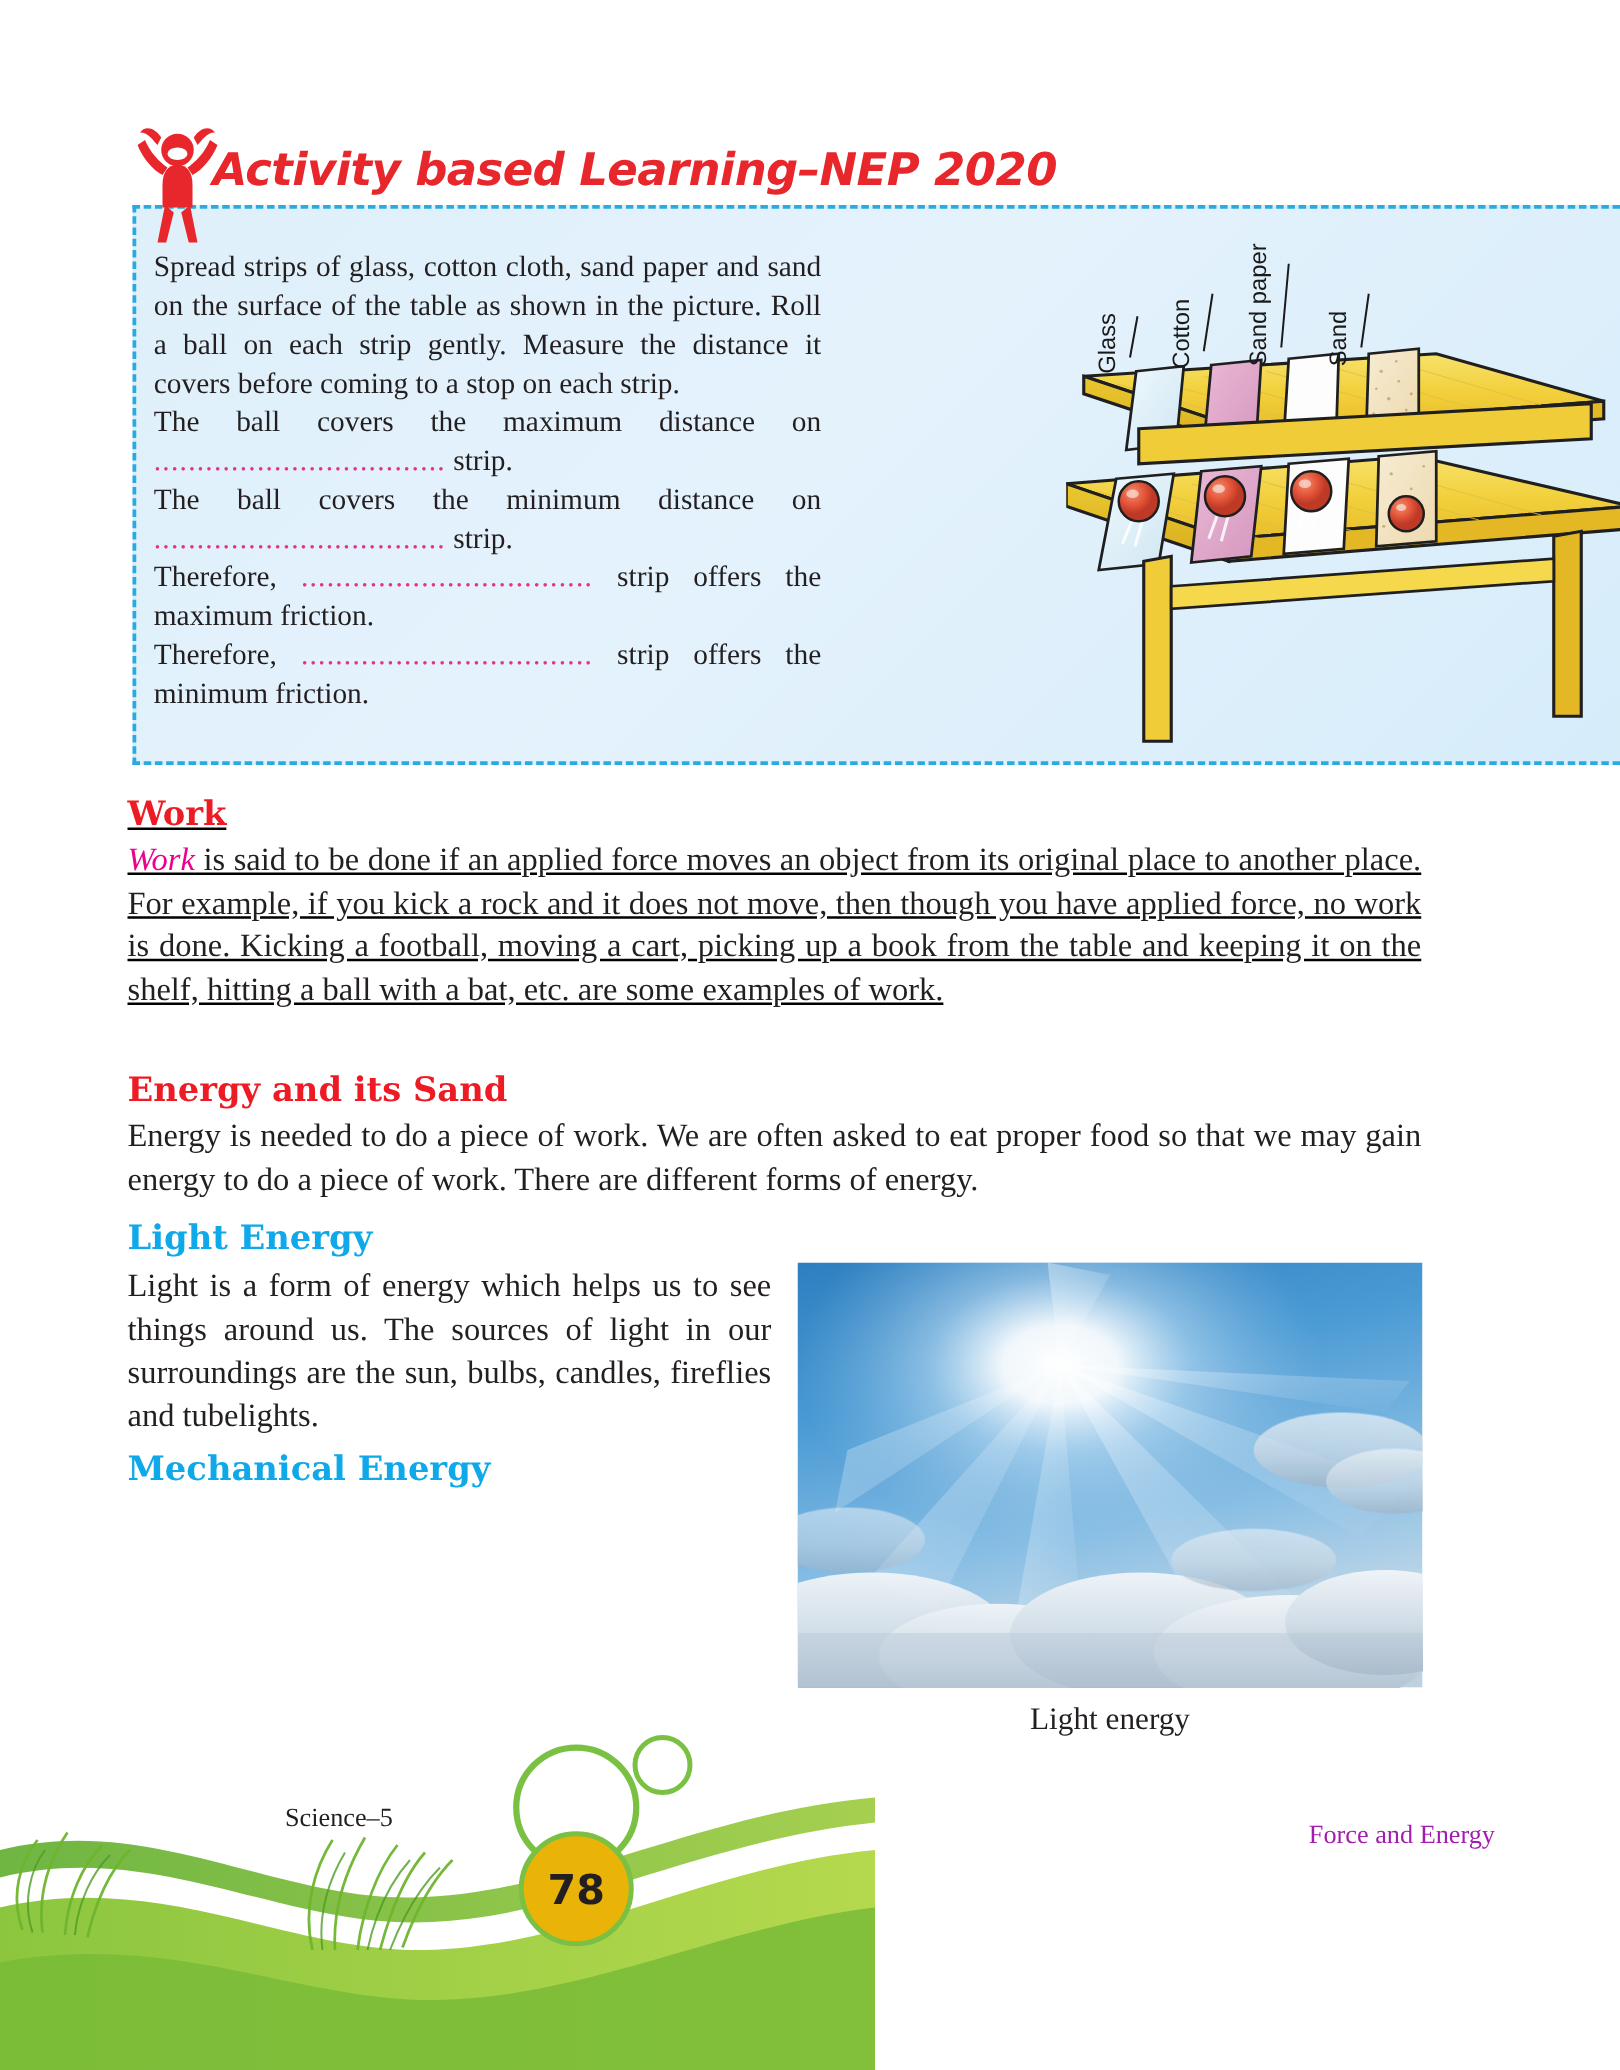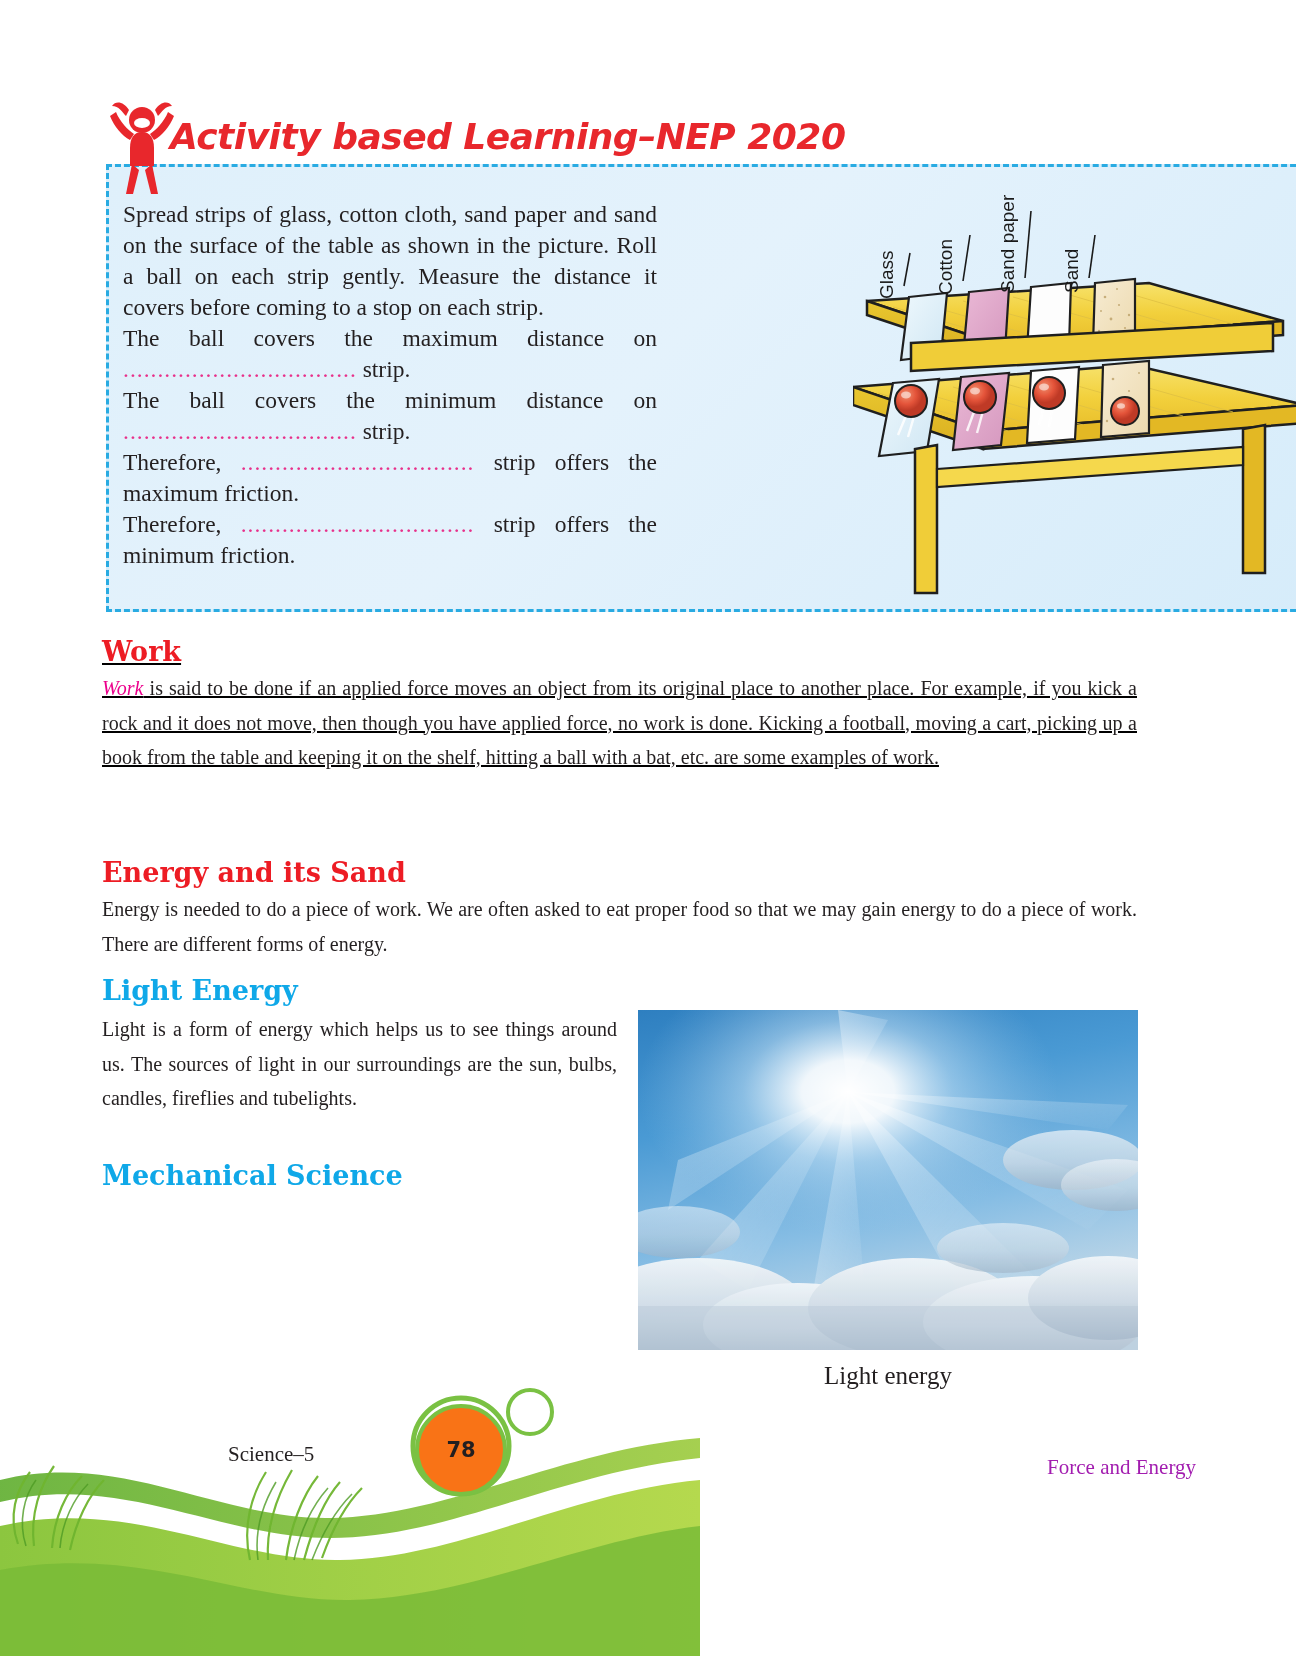--- a/index.html
+++ b/index.html
@@ -56,21 +56,21 @@
     font-family:"DejaVu Serif", serif;
     font-weight:bold; font-size:27px; color:#ed1c24;
     margin:0;
   }
   .h-blue{
     font-family:"DejaVu Serif", serif;
     font-weight:bold; font-size:27px; color:#0fa8e8;
     margin:0;
   }
   .body-p{
-    font-size:20px; line-height:34.5px;
+    font-size:26px; line-height:34.5px;
     color:#231f20; text-align:justify; margin:0;
   }
   .em-pink{ color:#ec008c; font-style:italic;}
 
   #sec-work{ position:absolute; left:102px; top:636px; width:1035px;text-decoration:underline;}
   #sec-work .body-p{ margin-top:4px;}
   #sec-energy{ position:absolute; left:102px; top:857px; width:1035px;}
   #sec-energy .body-p{ margin-top:4px;}
 
   #sec-light{ position:absolute; left:102px; top:975px; width:515px;}
@@ -82,26 +82,26 @@
   #photo-wrap{ position:absolute; left:638px; top:1010px; width:500px; height:340px;}
   #photo{ width:100%; height:100%; display:block;}
   #photo-caption{
     position:absolute; left:638px; top:1362px; width:500px;
     text-align:center; font-size:25px; color:#231f20;
   }
 
   
   #footer-grass{ position:absolute; left:0; top:1330px; width:700px; height:326px;}
   #page-badge{
-    position:absolute; left:415px; top:1404px;
+    position:absolute; left:415px; top:1465px;
     width:84px; height:84px; border-radius:50%;
-    background:#f97316; border:4px solid #7ac143;
+    background:#eab308; border:4px solid #7ac143;
     display:flex; align-items:center; justify-content:center;
     font-family:"DejaVu Sans", sans-serif; font-weight:bold;
-    font-size:21px; color:#231f20;
+    font-size:33px; color:#231f20;
   }
   #footer-left{
     position:absolute; left:228px; top:1442px;
     font-size:21px; color:#231f20;
   }
   #footer-right{
     position:absolute; right:100px; top:1455px;
     font-size:21px; color:#a21caf;
   }
 </style>
@@ -283,21 +283,21 @@
   <p class="h-red">Energy and its Sand</p>
   <p class="body-p">Energy is needed to do a piece of work. We are often asked to eat proper food so that we may gain energy to do a piece of work. There are different forms of energy.</p>
 </div>
 
 <div id="sec-light">
   <p class="h-blue">Light Energy</p>
   <p class="body-p">Light is a form of energy which helps us to see things around us. The sources of light in our surroundings are the sun, bulbs, candles, fireflies and tubelights.</p>
 </div>
 
 <div id="sec-mech">
-  <p class="h-blue">Mechanical Science</p>
+  <p class="h-blue">Mechanical Energy</p>
 </div>
 
 <div id="photo-wrap">
   <svg id="photo" viewBox="0 0 500 340" preserveAspectRatio="none">
     <defs>
       <linearGradient id="skyg" x1="0" y1="0" x2="0.3" y2="1">
         <stop offset="0%" stop-color="#2e7fc0"></stop>
         <stop offset="35%" stop-color="#4a9ad4"></stop>
         <stop offset="70%" stop-color="#86bde4"></stop>
         <stop offset="100%" stop-color="#c3d9e8"></stop>

